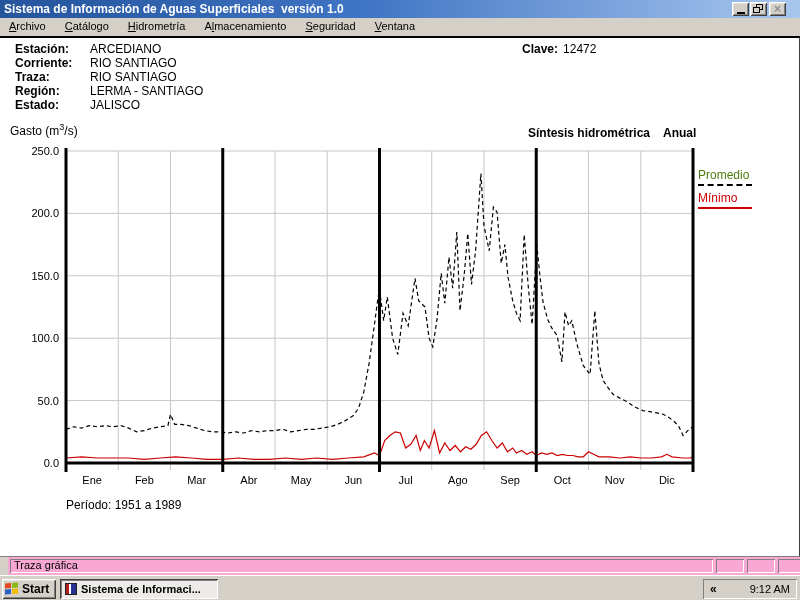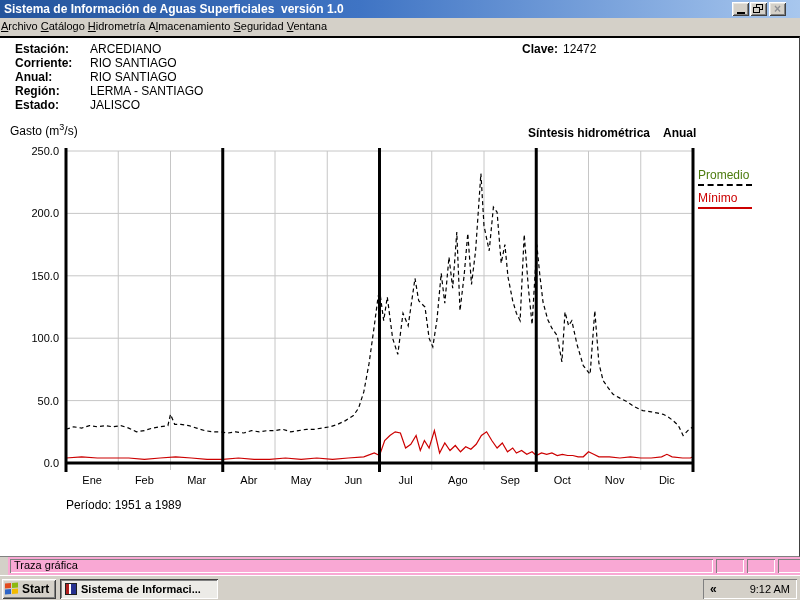--- a/index.html
+++ b/index.html
@@ -12,21 +12,21 @@
     color:#fff;font-size:12px;font-weight:bold;line-height:18px;}
   #titlebar .title-text{position:absolute;left:4px;top:0;white-space:pre;}
   .tb-btn{position:absolute;top:2px;width:17px;height:14px;background:#d4d0c8;
     box-shadow:inset 1px 1px #ffffff,inset -1px -1px #404040,inset 2px 2px #e6e4df,inset -2px -2px #808080;
     display:flex;align-items:center;justify-content:center;}
   #btn-min{left:732px;} #btn-restore{left:750px;} #btn-close{left:769px;}
 
   
   #menubar{position:absolute;left:0;top:18px;width:800px;height:18px;background:#d4d0c8;
     font-size:11px;line-height:17px;color:#000;}
-  .mi{display:inline-block;padding:0 0;cursor:default;}
+  .mi{display:inline-block;padding:0 8px;cursor:default;}
   .mi:first-child{margin-left:1px;}
   .u{text-decoration:underline;}
 
   
   #content{position:absolute;left:0;top:36px;width:800px;height:521px;background:#fff;
     border-top:2px solid #000;border-right:1px solid #404040;border-bottom:1px solid #808080;}
   #station-info{position:absolute;left:6px;top:4px;font-size:12px;line-height:14px;}
   .info-label{display:inline-block;width:84px;font-weight:bold;padding-left:9px;}
   #clave{position:absolute;left:513px;top:4px;font-size:12px;}
   #clave .info-label{width:auto;margin-right:5px;}
@@ -103,21 +103,21 @@
   <span class="mi"><span>A</span><span class="u">l</span><span>macenamiento</span></span>
   <span class="mi"><span></span><span class="u">S</span><span>eguridad</span></span>
   <span class="mi"><span></span><span class="u">V</span><span>entana</span></span>
 </div>
 
 <div id="content">
 
   <div id="station-info">
     <div><span class="info-label">Estación:</span><span>ARCEDIANO</span></div>
     <div><span class="info-label">Corriente:</span><span>RIO SANTIAGO</span></div>
-    <div><span class="info-label">Anual:</span><span>RIO SANTIAGO</span></div>
+    <div><span class="info-label">Traza:</span><span>RIO SANTIAGO</span></div>
     <div><span class="info-label">Región:</span><span>LERMA - SANTIAGO</span></div>
     <div><span class="info-label">Estado:</span><span>JALISCO</span></div>
   </div>
 
   <div id="clave">
     <span class="info-label">Clave:</span><span>12472</span>
   </div>
 
   <div id="gasto-label"><span>Gasto (m</span><sup>3</sup><span>/s)</span></div>
 

